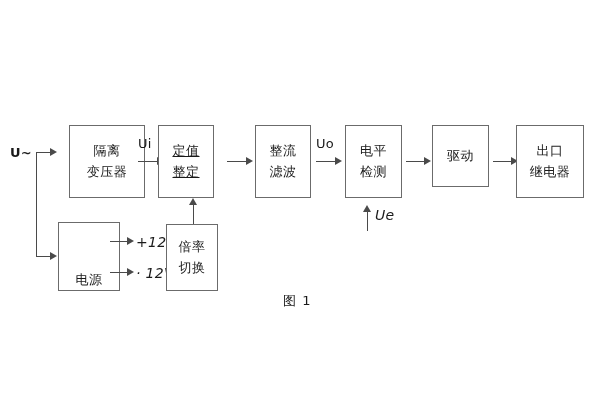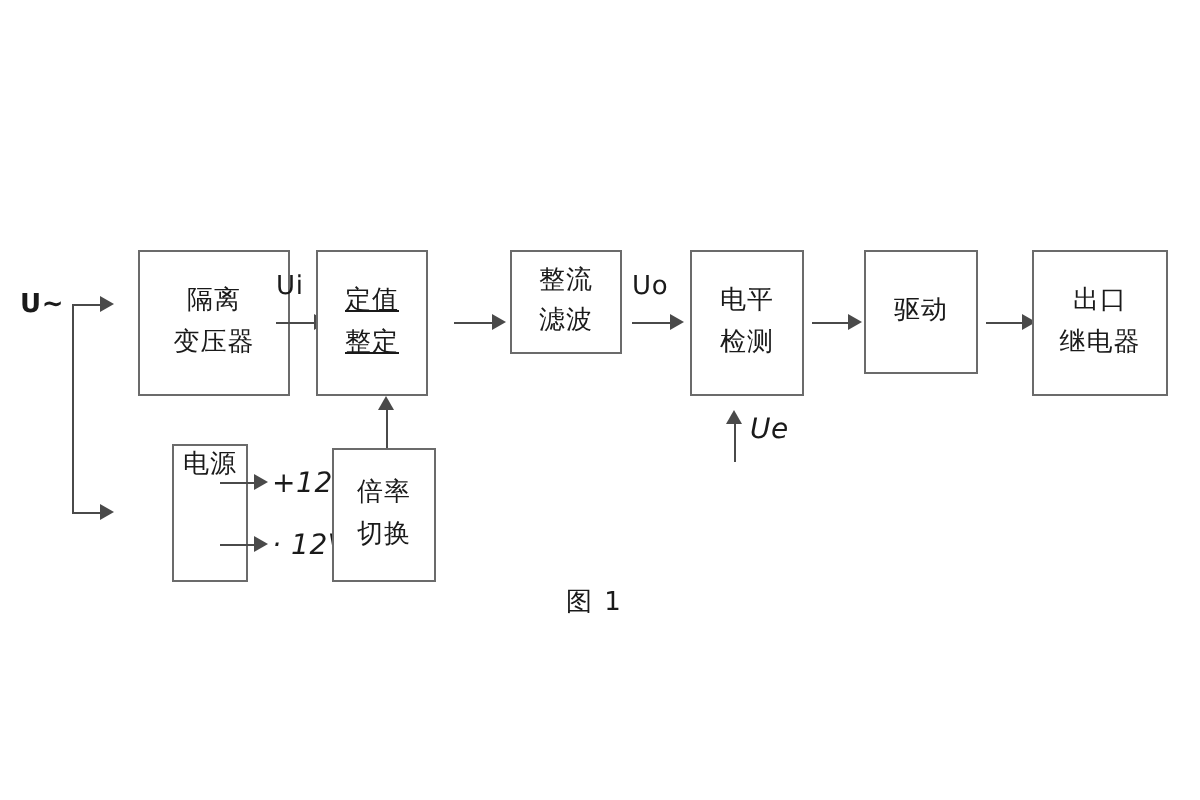--- a/index.html
+++ b/index.html
@@ -95,21 +95,21 @@
   <div class="ah" style="left:157px; top:157px;"></div>
 
   <div class="block" style="left:158px; top:125px; width:56px; height:73px;text-decoration:underline;">
     <span class="ln">定值</span>
     <span class="ln">整定</span>
   </div>
 
   <div class="wire h" style="left:227px; top:161px; width:21px;"></div>
   <div class="ah" style="left:246px; top:157px;"></div>
 
-  <div class="block" style="left:255px; top:125px; width:56px; height:52px;justify-content:center;">
+  <div class="block" style="left:255px; top:125px; width:56px; height:73px;justify-content:center;">
     <span class="ln">整流</span>
     <span class="ln">滤波</span>
   </div>
 
   <div class="lbl" style="left:316px; top:136px;">Uo</div>
   <div class="wire h" style="left:316px; top:161px; width:21px;"></div>
   <div class="ah" style="left:335px; top:157px;"></div>
 
   <div class="block" style="left:345px; top:125px; width:57px; height:73px;">
     <span class="ln">电平</span>
@@ -124,21 +124,21 @@
   </div>
 
   <div class="wire h" style="left:493px; top:161px; width:21px;"></div>
   <div class="ah" style="left:511px; top:157px;"></div>
 
   <div class="block" style="left:516px; top:125px; width:68px; height:73px;">
     <span class="ln">出口</span>
     <span class="ln">继电器</span>
   </div>
 
-  <div class="block" style="left:58px; top:222px; width:38px; height:69px; justify-content:flex-start;margin-left:28px;">
+  <div class="block" style="left:58px; top:222px; width:62px; height:69px; justify-content:flex-end;">
     <span class="ln">电源</span>
   </div>
 
   <div class="wire h" style="left:110px; top:241px; width:19px;"></div>
   <div class="ah" style="left:127px; top:237px;"></div>
   <div class="lbl lbl-sm" style="left:136px; top:234px;">+12V</div>
 
   <div class="wire h" style="left:110px; top:272px; width:19px;"></div>
   <div class="ah" style="left:127px; top:268px;"></div>
   <div class="lbl lbl-sm" style="left:136px; top:265px;">· 12V</div>

